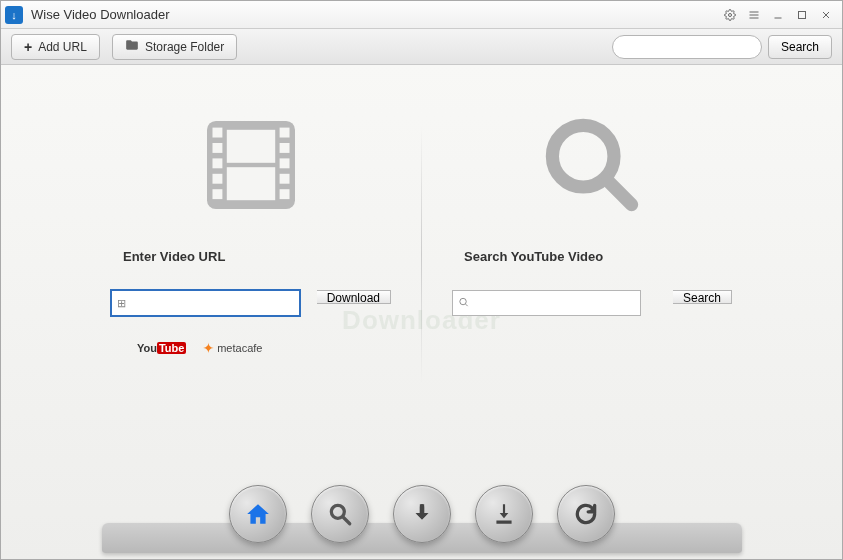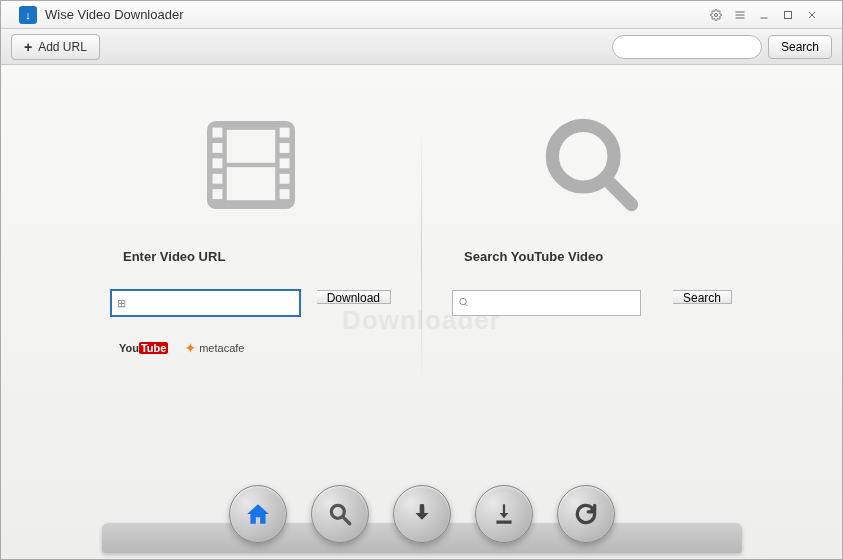--- a/index.html
+++ b/index.html
@@ -12,21 +12,21 @@
   height: 560px;
   overflow: hidden;
   border: 1px solid #aaa;
 }
 .titlebar {
   height: 28px;
   background: linear-gradient(#fdfdfd, #f0f0f0);
   border-bottom: 1px solid #ccc;
   display: flex;
   align-items: center;
-  padding: 0 18px;
+  padding: 0 4px;
 }
 .app-icon {
   width: 18px; height: 18px;
   background: #1b73c8;
   border-radius: 3px;
   margin-right: 8px;
   position: relative;
   display: flex; align-items: center; justify-content: center;
 }
 .app-icon::before {
@@ -164,21 +164,21 @@
   border: 1px solid #b5b5b5;
   border-left: none;
   cursor: pointer;
   font-size: 12px;
 }
 .logos {
   margin-top: 14px;
   display: flex;
   gap: 16px;
   align-self: flex-start;
-  margin-left: 38px;
+  margin-left: 56px;
   align-items: center;
 }
 .yt-logo { display: flex; align-items: center; gap: 3px; }
 .yt-text { font-size: 11px; }
 .yt-text .you { color: #333; font-weight: bold; }
 .yt-text .tube { background: #cc0000; color: #fff; padding: 0 2px; border-radius: 2px; font-weight: bold; }
 .mc-logo { display: flex; align-items: center; gap: 3px; font-size: 11px; color: #444; }
 .mc-flame { color: #f58220; font-size: 14px; }
 .bottom-dock {
   position: absolute;
@@ -258,20 +258,28 @@
         <line x1="6" y1="6" x2="18" y2="18"></line>
         <line x1="18" y1="6" x2="6" y2="18"></line>
       </svg>
   </div>
 </div>
 
 <div class="toolbar">
   <button class="tb-btn">
     <span style="font-weight:bold;font-size:14px;">+</span>
     <span>Add URL</span>
+  </button>
+  <button class="tb-btn">
+    <span>
+      <svg width="14" height="14" viewBox="0 0 24 24" fill="#666">
+          <path d="M10 4H4c-1.1 0-2 .9-2 2v12c0 1.1.9 2 2 2h16c1.1 0 2-.9 2-2V8c0-1.1-.9-2-2-2h-8l-2-2z"></path>
+        </svg>
+    </span>
+    <span>Storage Folder</span>
   </button>
   <div class="tb-spacer"></div>
   <div class="search-box">
     <div class="search-wrap">
       <span class="sicon">
         <svg width="12" height="12" viewBox="0 0 24 24" fill="none" stroke="#999" stroke-width="2">
             <circle cx="11" cy="11" r="7"></circle>
             <line x1="21" y1="21" x2="16.65" y2="16.65"></line>
           </svg>
       </span>

